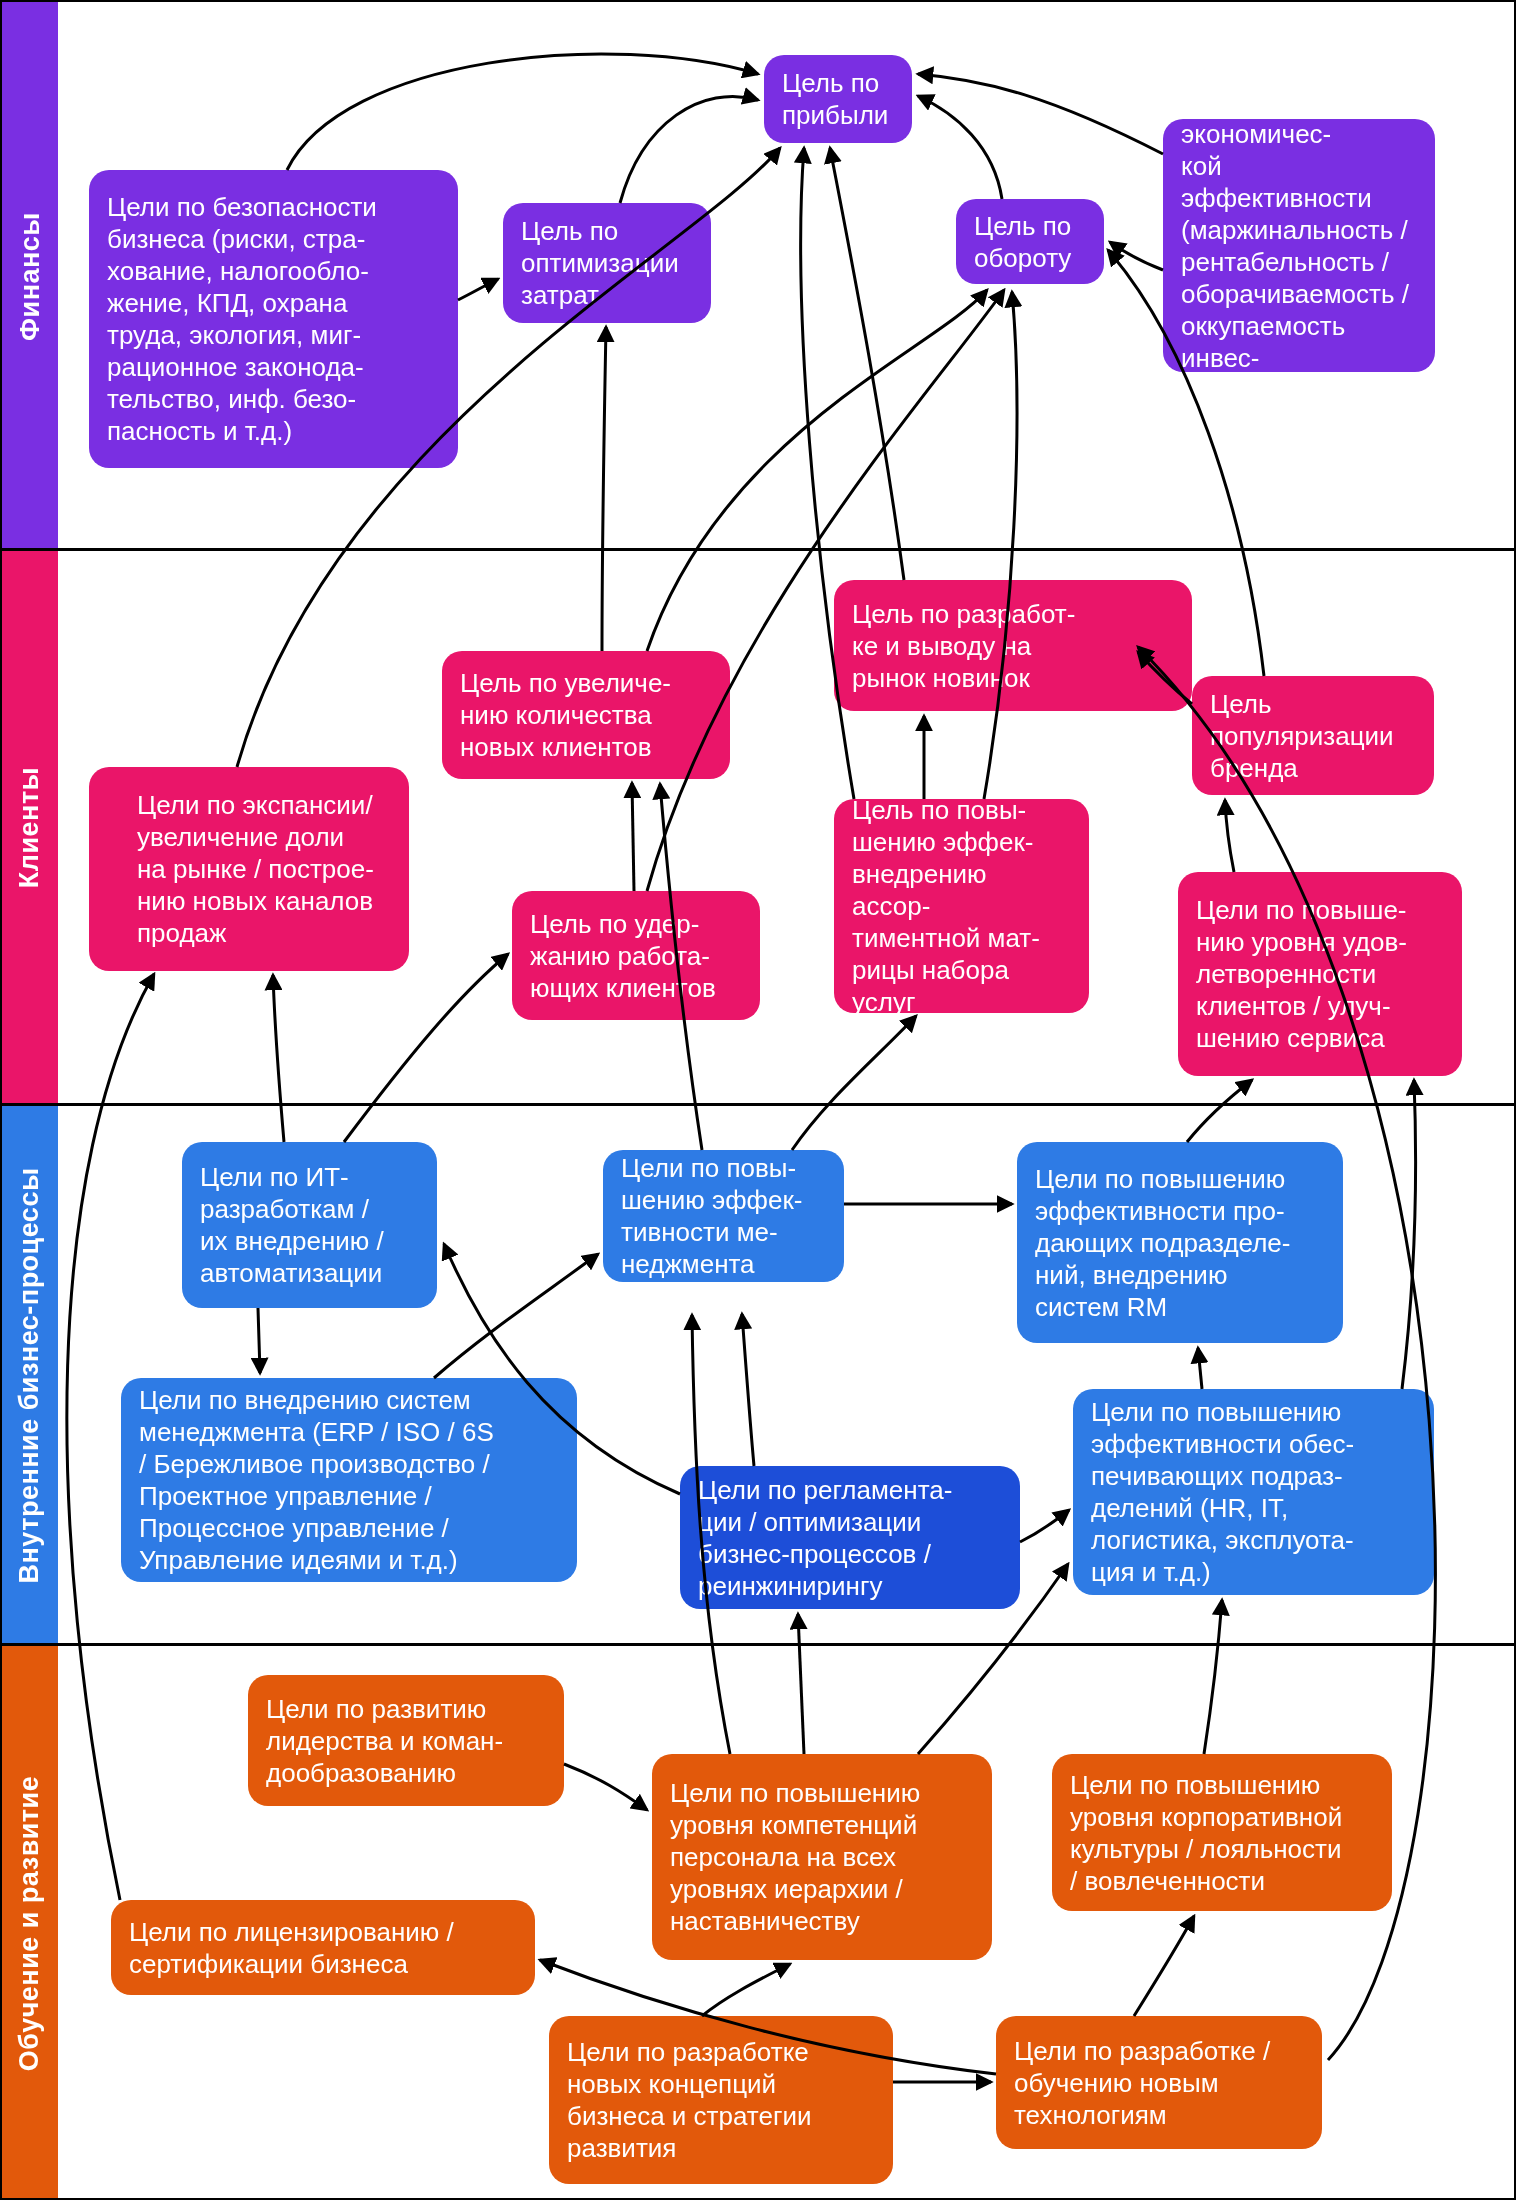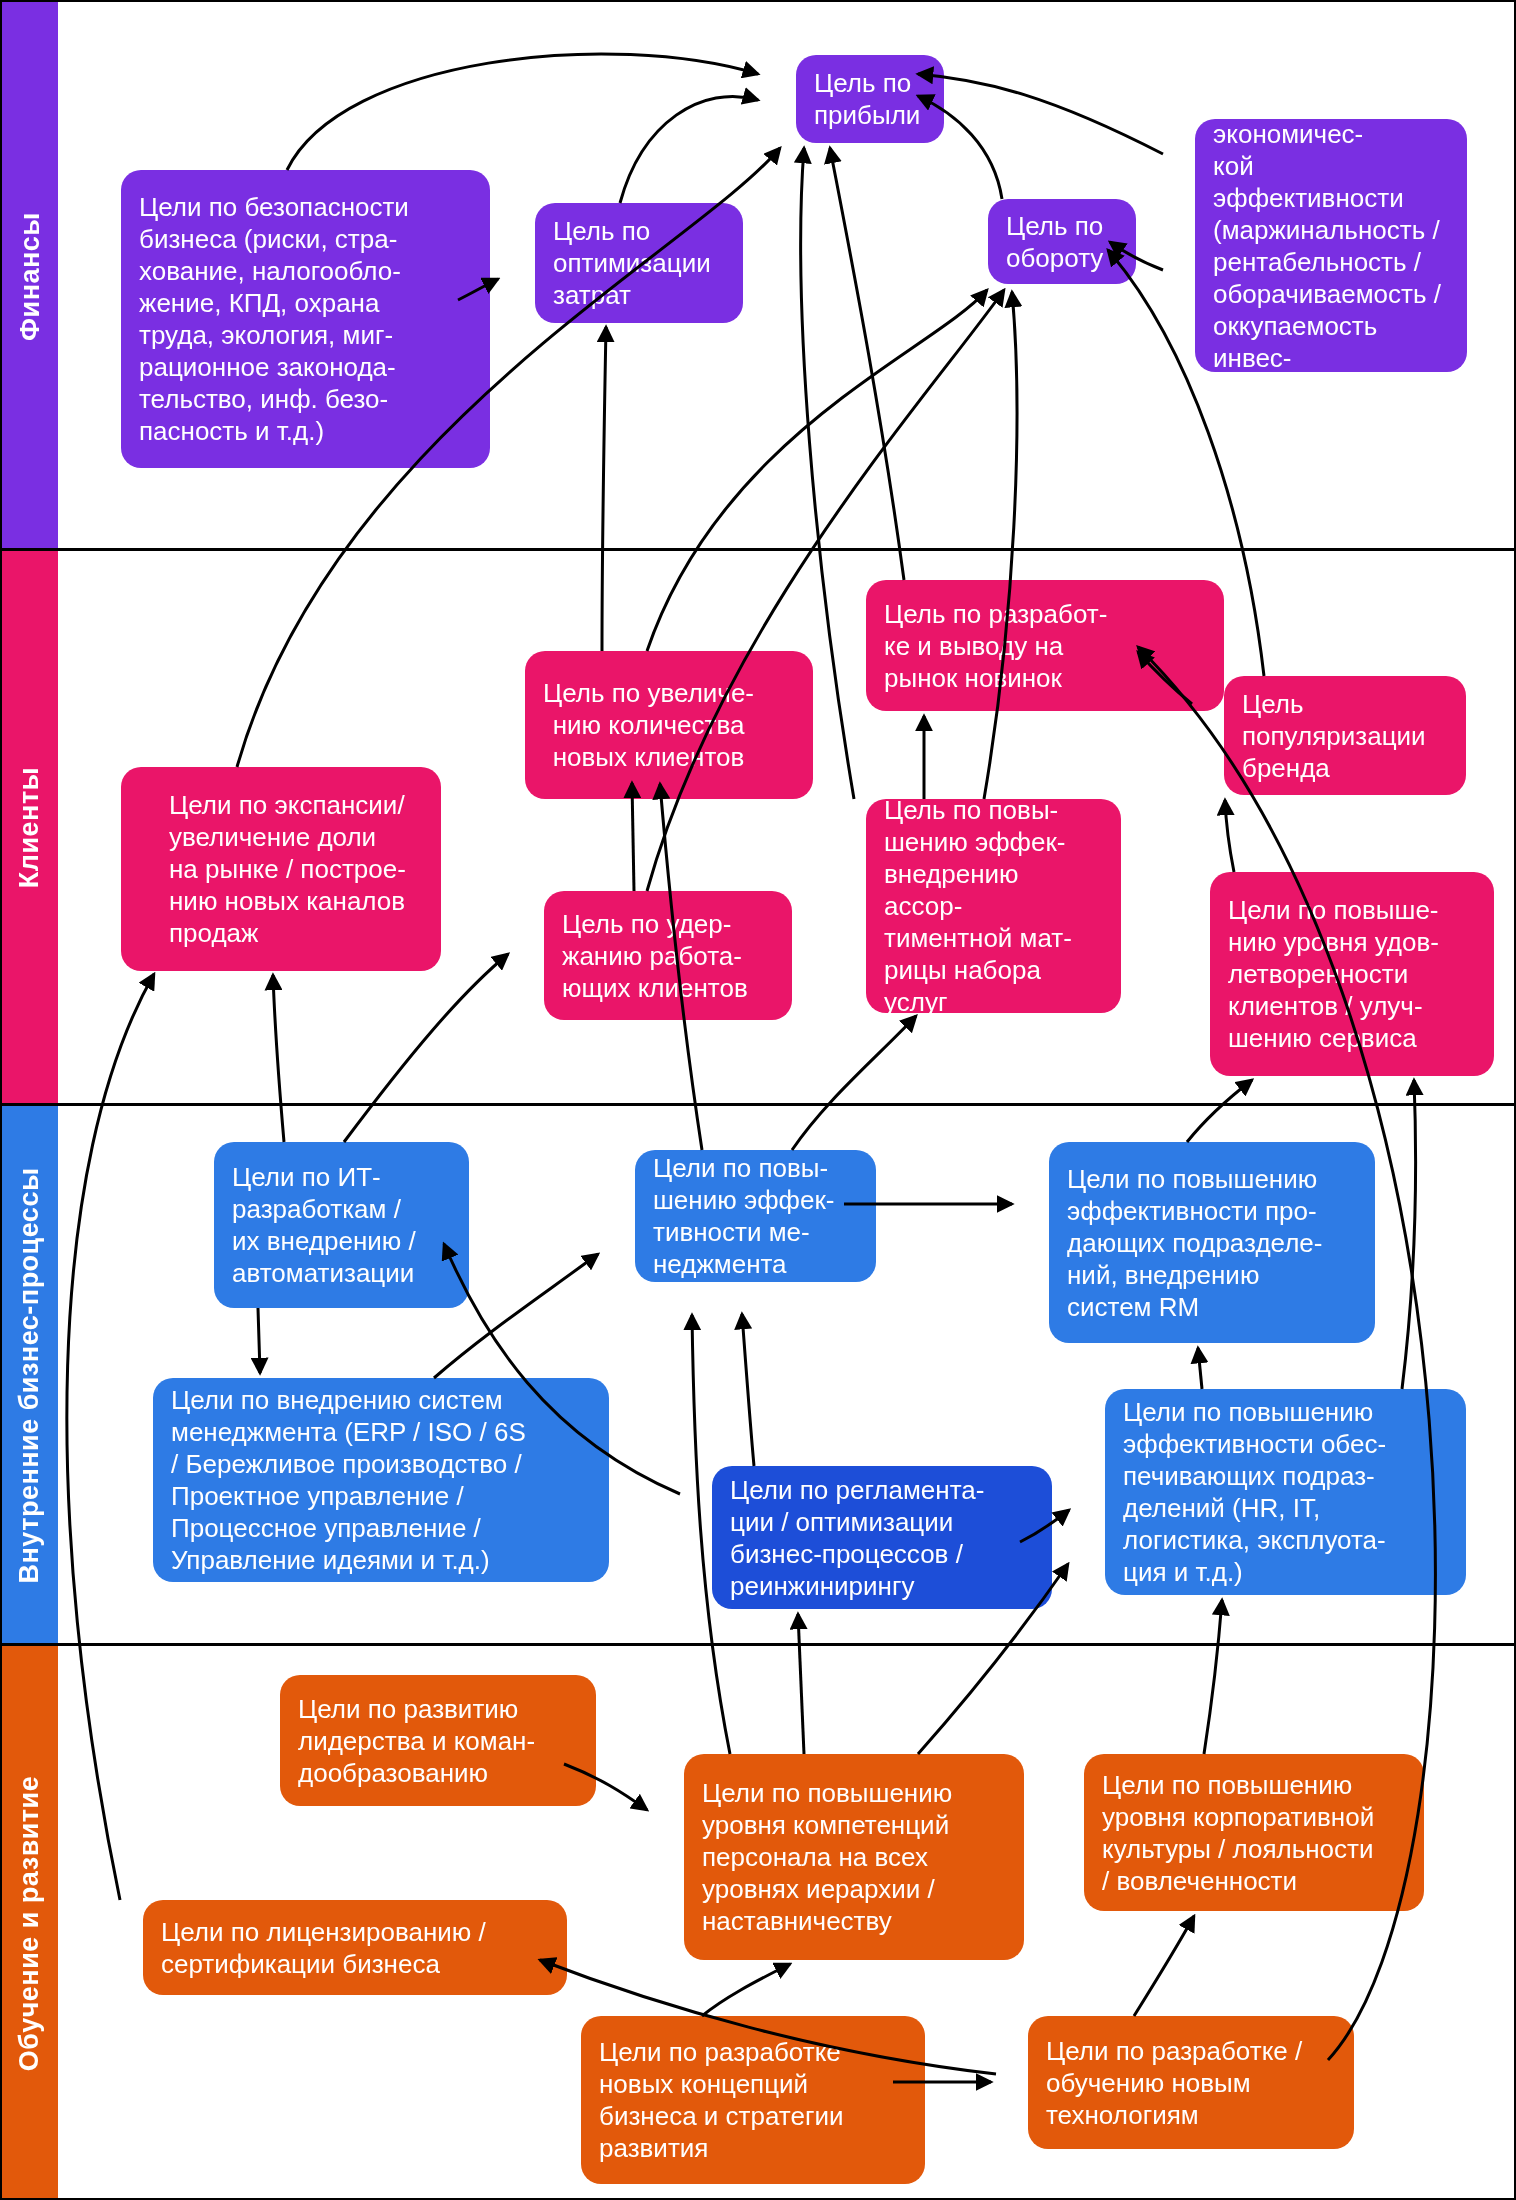--- a/index.html
+++ b/index.html
@@ -31,21 +31,20 @@
   .node{
     position:absolute;
     border-radius:20px;
     color:#fff;
     font-size:26px;
     line-height:32px;
     display:flex;align-items:center;
     padding:10px 18px;
     box-sizing:border-box;
     white-space:pre-line;
-    margin-left:32px;
   }
   svg.edges{
     position:absolute;left:0;top:0;
     pointer-events:none;
   }
   path.edge{
     fill:none;stroke:#000;stroke-width:3;
     marker-end:url(#arrowhead);
   }
 </style>
@@ -89,21 +88,21 @@
       <div class="node" style="left: 1161px; top: 117px; width: 272px; height: 253px; background: rgb(122, 47, 226);">Цели по экономичес-
 кой эффективности
 (маржинальность /
 рентабельность /
 оборачиваемость /
 оккупаемость инвес-
 тиций и т.д.)</div>
       <div class="node" style="left: 832px; top: 578px; width: 358px; height: 131px; background: rgb(234, 21, 105);">Цель по разработ-
 ке и выводу на
 рынок новинок</div>
-      <div class="node" style="left: 491px; top: 649px; width: 288px; height: 148px; background: rgb(234, 21, 105); text-align: center;">Цель по увеличе-
+      <div class="node" style="left: 440px; top: 649px; width: 288px; height: 128px; background: rgb(234, 21, 105);">Цель по увеличе-
 нию количества
 новых клиентов</div>
       <div class="node" style="left: 1190px; top: 674px; width: 242px; height: 119px; background: rgb(234, 21, 105);">Цель
 популяризации
 бренда</div>
       <div class="node" style="left: 87px; top: 765px; width: 320px; height: 204px; background: rgb(234, 21, 105); padding-left: 48px;">Цели по экспансии/
 увеличение доли
 на рынке / построе-
 нию новых каналов
 продаж</div>

